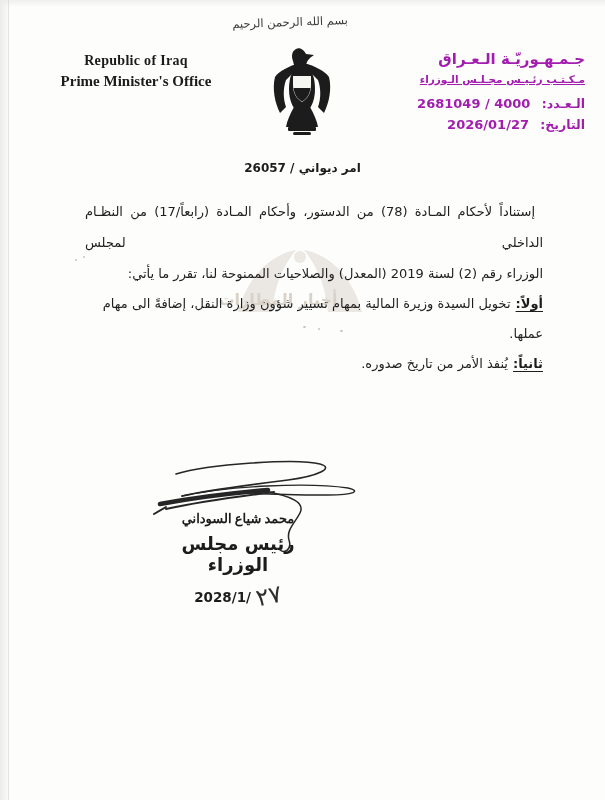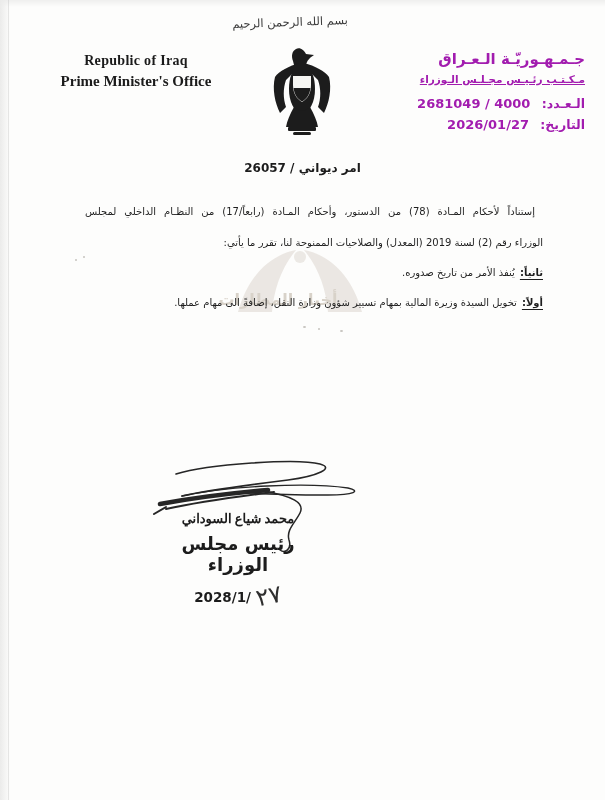--- a/index.html
+++ b/index.html
@@ -34,21 +34,21 @@
   .num-line .lbl{margin-left:7px;}
   .num-line .val{font-size:13px;display:inline-block;}
 
   .doc-title{
     position:absolute;top:161px;left:0;width:100%;text-align:center;
     direction:rtl;font-size:12px;font-weight:700;color:#1c1c1c;
   }
 
   .body-text{
     position:absolute;top:196px;right:62px;width:458px;direction:rtl;
-    font-size:10px;line-height:31px;color:#1e1e1e;
+    font-size:13px;line-height:31px;color:#1e1e1e;
   }
   .body-text p{margin:0;}
   .l1{text-align:justify;text-align-last:justify;text-indent:8px;}
   .item{line-height:30px;}
   .item-label{font-weight:700;text-decoration:underline;text-underline-offset:3px;margin-left:5px;}
 
   .watermark{position:absolute;left:230px;top:240px;pointer-events:none;}
   .wm-text{
     position:absolute;left:212px;top:290px;width:132px;direction:rtl;text-align:center;
     font-size:16px;font-weight:700;color:#d8d2c9;letter-spacing:1px;pointer-events:none;
@@ -117,24 +117,24 @@
       <span class="val" dir="ltr">2026/01/27</span>
     </div>
   </div>
 
   <div class="doc-title">امر ديواني / 26057</div>
 
   <div class="body-text">
     <p class="l1">إستناداً لأحكام المـادة (78) من الدستور، وأحكام المـادة (رابعاً/17) من النظـام الداخلي لمجلس</p>
     <p class="l2">الوزراء رقم (2) لسنة 2019 (المعدل) والصلاحيات الممنوحة لنا، تقرر ما يأتي:</p>
     <p class="item">
-      <span class="item-label">ثانياً:</span><span>يُنفذ الأمر من تاريخ صدوره.</span>
+      <span class="item-label">أولاً:</span><span>تخويل السيدة وزيرة المالية بمهام تسيير شؤون وزارة النقل، إضافةً الى مهام عملها.</span>
     </p>
     <p class="item">
-      <span class="item-label">أولاً:</span><span>تخويل السيدة وزيرة المالية بمهام تسيير شؤون وزارة النقل، إضافةً الى مهام عملها.</span>
+      <span class="item-label">ثانياً:</span><span>يُنفذ الأمر من تاريخ صدوره.</span>
     </p>
   </div>
 
   <svg class="signature-svg" width="222" height="116" viewBox="0 0 222 116">
     <g fill="none" stroke="#262626" stroke-linecap="round">
       <path stroke-width="1.6" d="M28,22 C60,12 150,6 172,12 C187,16 170,24 140,28 C100,33 60,38 34,44"></path>
       <path stroke-width="1.4" d="M34,44 C80,34 160,30 200,36 C213,39 207,43 180,43 C150,43 110,42 92,40"></path>
       <path stroke-width="4.5" d="M12,52 C45,46 85,41 120,38"></path>
       <path stroke-width="2" d="M18,57 C55,49 95,44 126,40"></path>
       <path stroke-width="2" d="M6,62 L18,55"></path>

